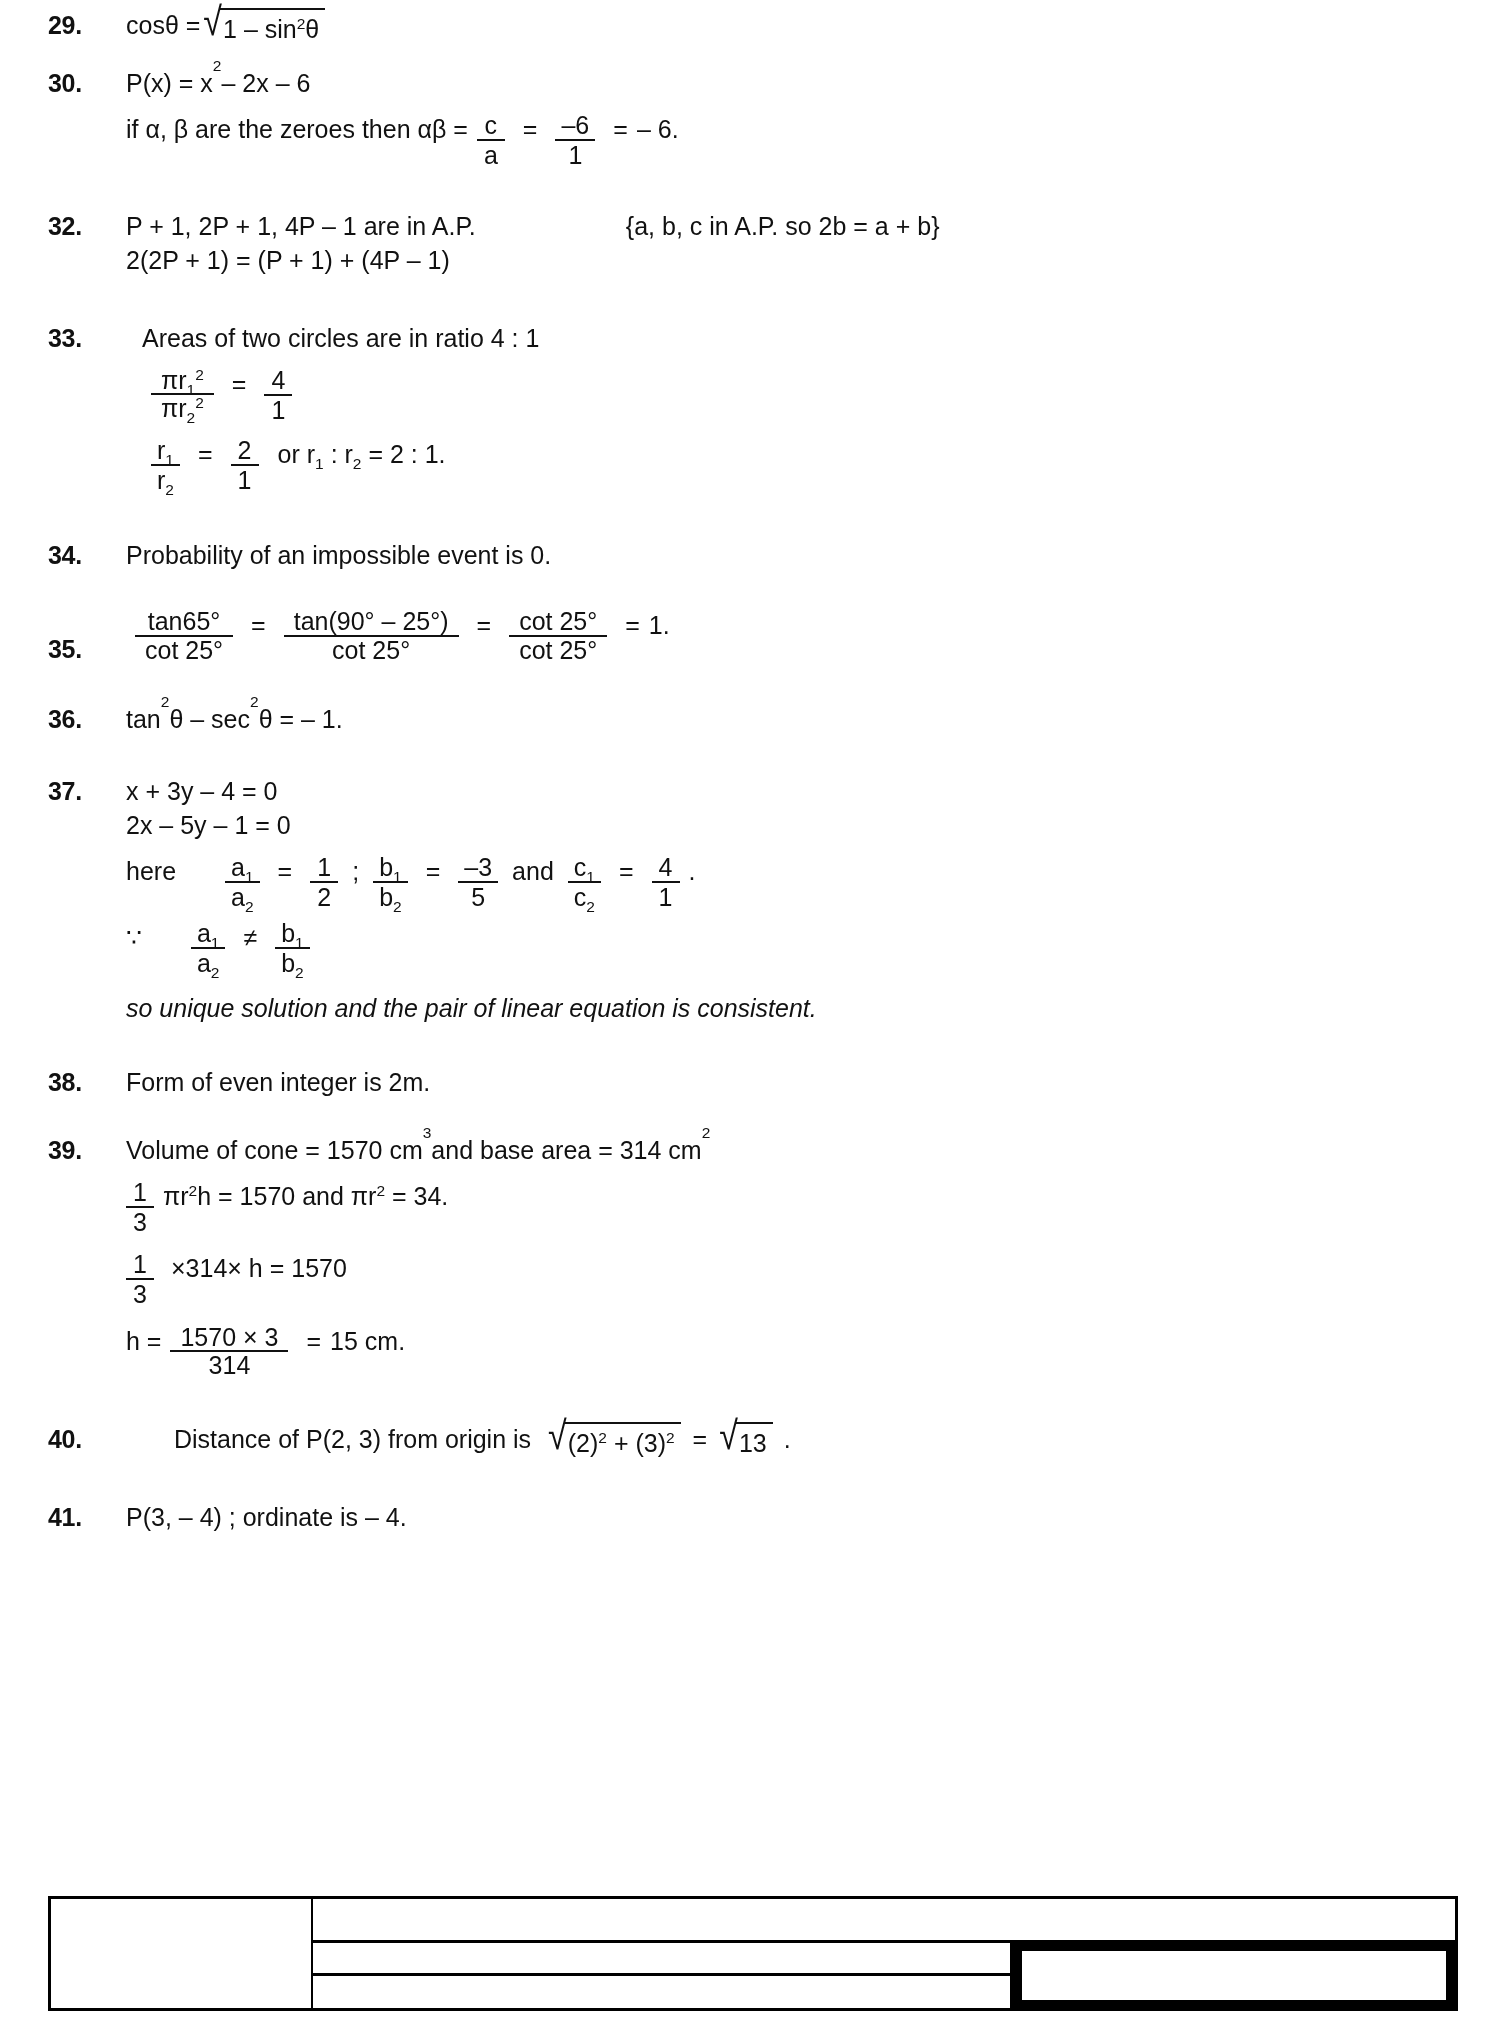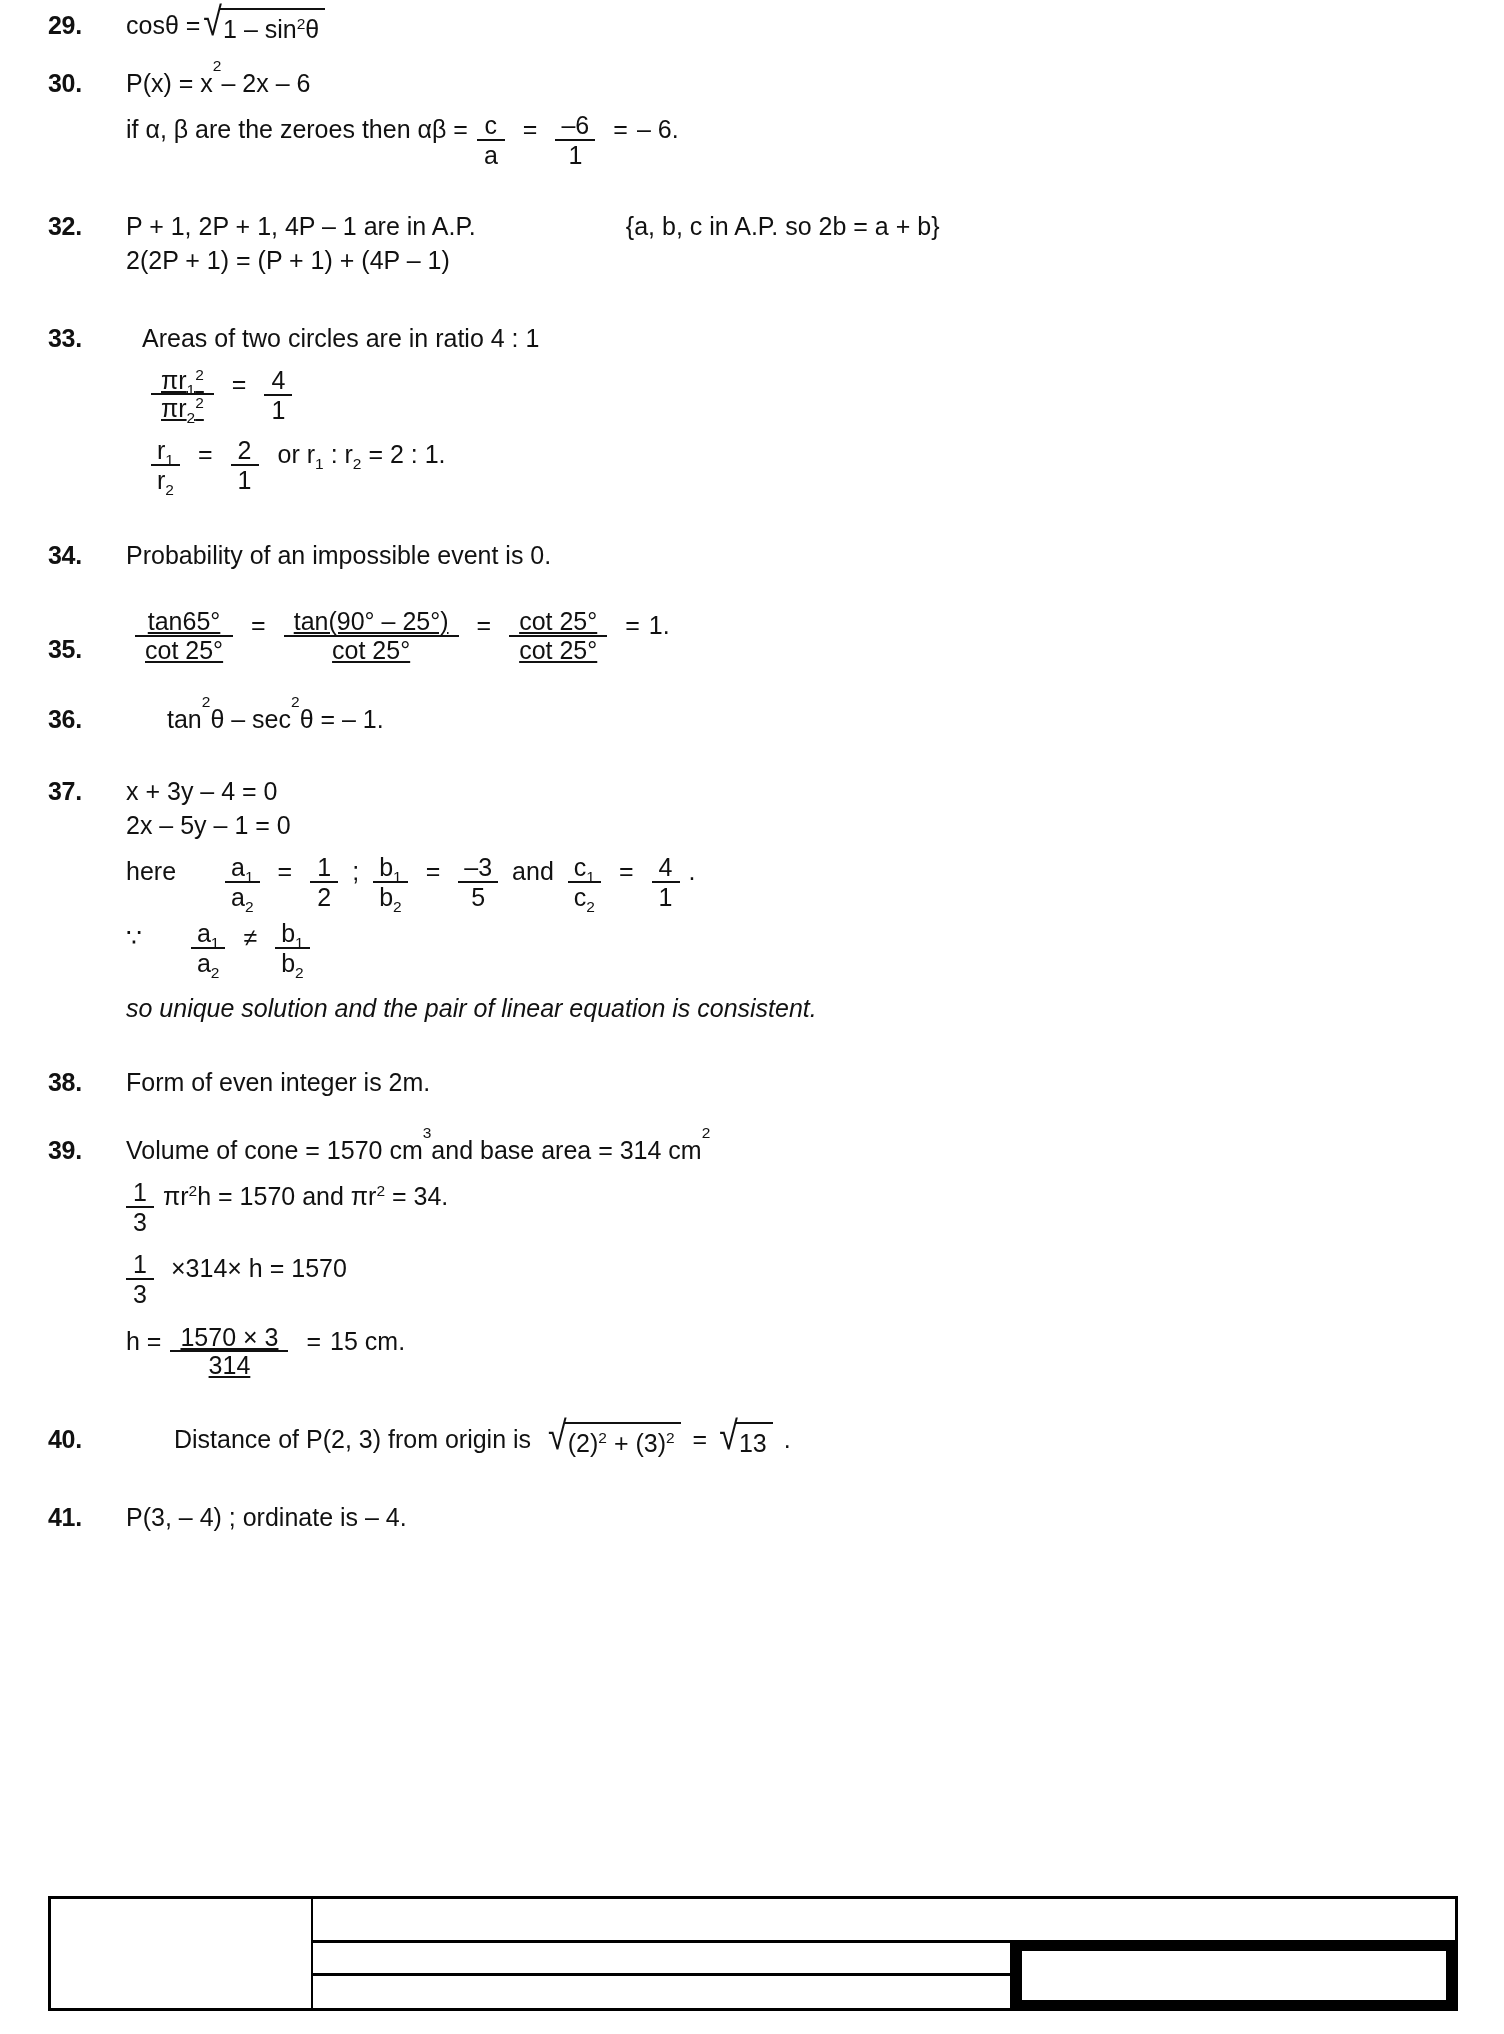--- a/index.html
+++ b/index.html
@@ -86,21 +86,21 @@
   .frac .bar {
     width: 100%;
     min-width: 28px;
     height: 2px;
     background: #111111;
   }
   .frac .bot {
     padding: 1px 6px 0 6px;
     white-space: nowrap;
   }
-  .frac.wide .top, .frac.wide .bot { padding: 0 10px; text-decoration: underline; }
+  .frac.wide .top, .frac.wide .bot { padding: 0 10px; }
 
   
   .sqrt {
     display: inline-flex;
     align-items: stretch;
     vertical-align: middle;
     margin: 0 3px;
   }
   .sqrt .glyph {
     font-size: 34px;
@@ -309,21 +309,21 @@
           <span class="top">cot  25°</span>
           <span class="bar"></span>
           <span class="bot">cot 25°</span>
         </span>
         <span class="eq">=</span>
         <span>1.</span>
       </div>
     </div>
   </div>
 
-  <div class="item" style="margin-top:36px;gap:41px;">
+  <div class="item" style="margin-top:36px;">
     <div class="num">36.</div>
     <div class="body">
       <div class="line">
         <span>tan</span>
           <sup class="exp">2</sup>
           <span>θ – sec</span>
           <sup class="exp">2</sup>
           <span>θ = – 1.</span>
       </div>
     </div>

